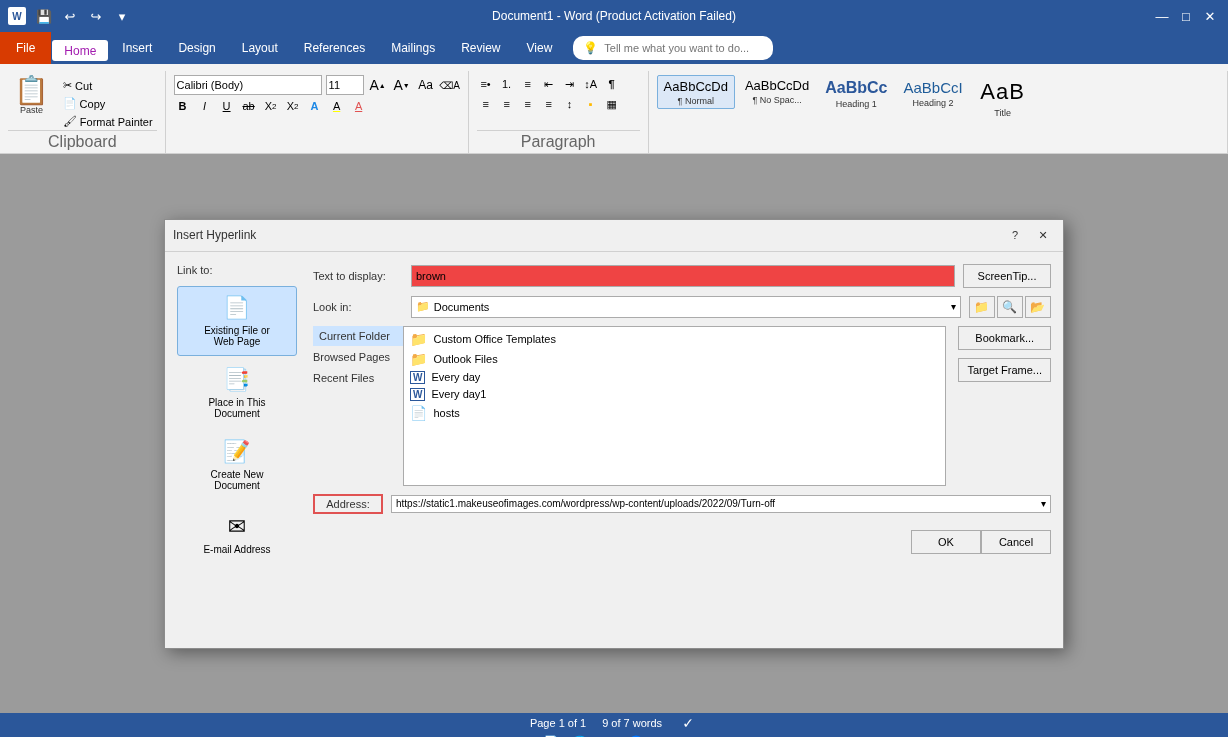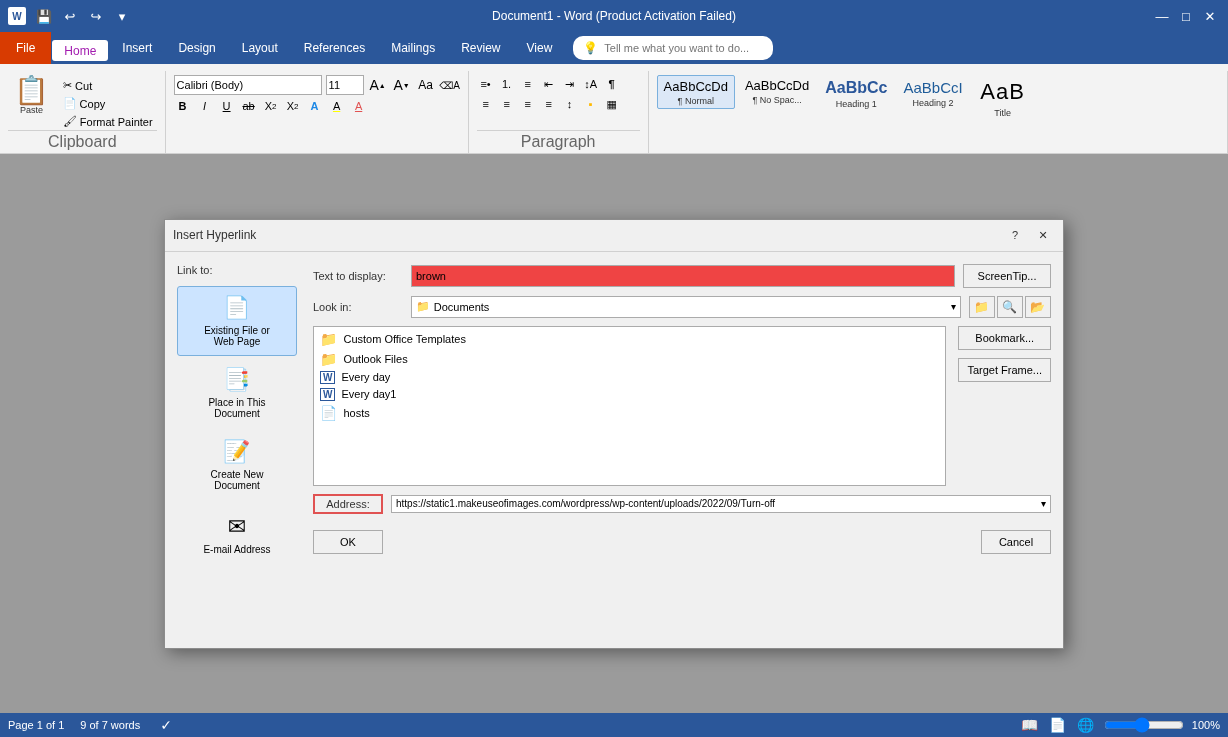--- a/index.html
+++ b/index.html
@@ -142,34 +142,35 @@
     .file-item-icon { font-size: 14px; }
     .folder-icon { color: #ffb900; }
     .word-icon { color: #2b579a; font-weight: bold; font-size: 10px; background: white; border: 1px solid #2b579a; padding: 0 2px; }
     .file-icon { color: #666; }
 
     .address-row { display: flex; align-items: center; gap: 8px; }
     .address-label-box { border: 2px solid #e05252; padding: 2px 6px; font-size: 11px; color: #333; min-width: 70px; text-align: center; }
     .address-input { flex: 1; height: 22px; border: 1px solid #ababab; background: white; font-size: 10px; padding: 0 4px; display: flex; align-items: center; justify-content: space-between; }
     .address-input-text { font-size: 10px; overflow: hidden; white-space: nowrap; text-overflow: ellipsis; flex: 1; }
 
-    .dialog-footer { display: flex; justify-content: space-between; margin-top: 8px; }
+    .dialog-footer { display: flex; justify-content: flex-end; margin-top: 8px; }
 
     .right-btns { display: flex; flex-direction: column; gap: 8px; margin-left: 12px; }
 
     
     .status-bar {
       background: #2b579a;
       height: 24px;
       display: flex;
       align-items: center;
       padding: 0 8px;
       color: white;
       font-size: 11px;
       justify-content: space-between;
+      flex-direction: column;
     }
     .status-left { display: flex; gap: 16px; align-items: center; }
     .status-right { display: flex; gap: 8px; align-items: center; }
     .status-btn { width: 20px; height: 20px; display: flex; align-items: center; justify-content: center; font-size: 14px; cursor: pointer; }
 
     .tell-me-box {
       display: flex; align-items: center; gap: 6px; background: white; border-radius: 10px;
       padding: 2px 10px; margin: 4px 8px; min-width: 200px;
     }
     .tell-me-icon { color: #666; font-size: 12px; }
@@ -371,20 +372,25 @@
             </div>
             <div class="look-in-btns">
               <button class="look-in-btn">📁</button>
               <button class="look-in-btn">🔍</button>
               <button class="look-in-btn">📂</button>
             </div>
           </div>
 
           <div style="display:flex;gap:0;">
 
+            <div class="file-browser-left">
+              <div class="file-browser-label active">Current Folder</div>
+              <div class="file-browser-label">Browsed Pages</div>
+              <div class="file-browser-label">Recent Files</div>
+            </div>
 
             <div class="file-list">
               <div class="file-item">
                 <span class="file-item-icon folder-icon">📁</span>
                 <span>Custom Office Templates</span>
               </div>
               <div class="file-item">
                 <span class="file-item-icon folder-icon">📁</span>
                 <span>Outlook Files</span>
               </div>

